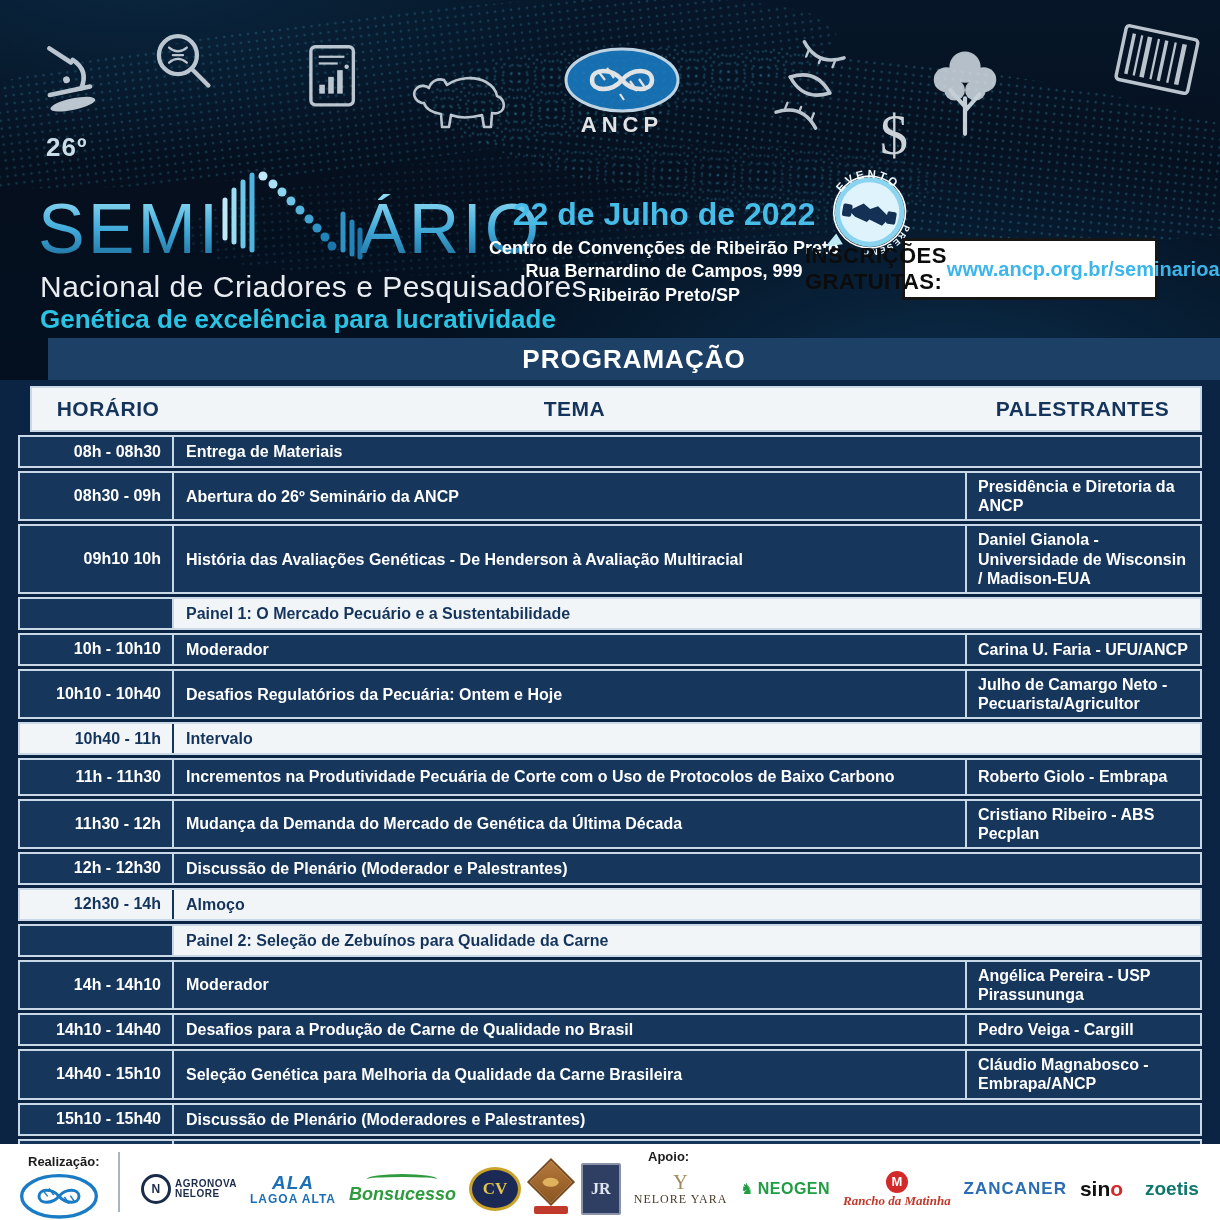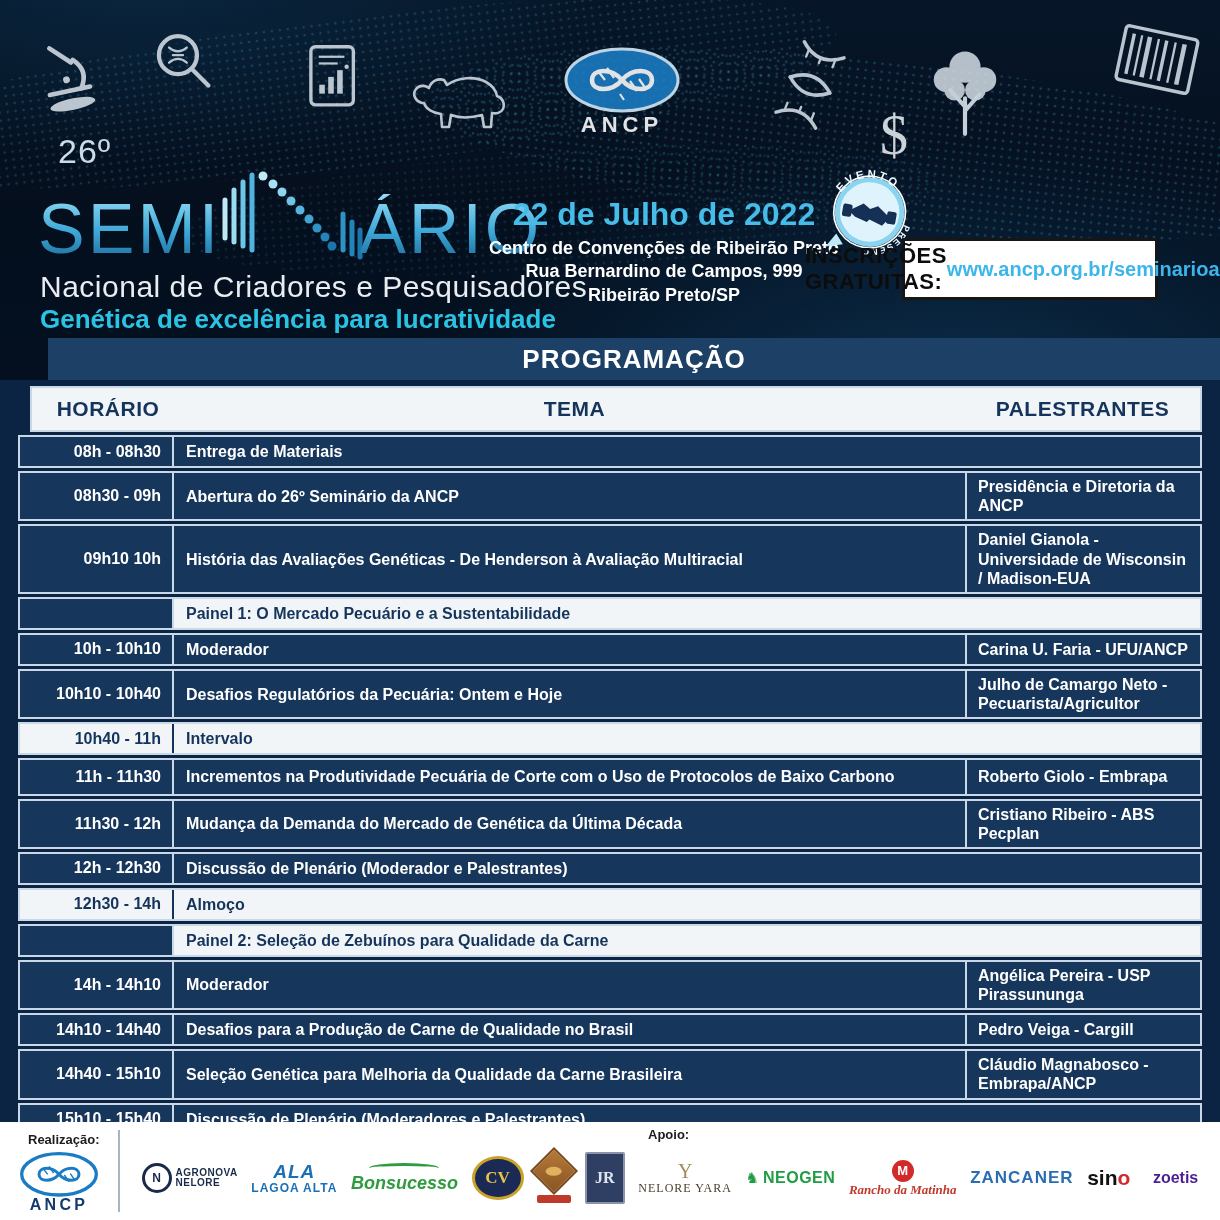--- a/index.html
+++ b/index.html
@@ -22,22 +22,22 @@
     position:absolute;border-radius:50%;
     background-image:radial-gradient(circle, rgba(74,196,232,.55) 1.1px, transparent 1.7px);
     background-size:8px 8px;pointer-events:none;
   }
   .wave.w1{left:-140px;top:18px;width:980px;height:150px;transform:rotate(-7deg);opacity:.38;}
   .wave.w2{left:430px;top:60px;width:900px;height:170px;transform:rotate(6deg);opacity:.45;}
   .wave.w3{left:180px;top:150px;width:760px;height:120px;transform:rotate(-4deg);opacity:.25;}
   .hicon{position:absolute;opacity:.88;}
 
   .edition{
-    position:absolute;left:58px;top:132px;
-    font-size:34px;color:#c9dde9;letter-spacing:1px;
+    position:absolute;left:46px;top:132px;
+    font-size:26px;color:#c9dde9;letter-spacing:1px;font-weight:bold;
   }
   .title-line{
     position:absolute;left:38px;top:158px;display:flex;align-items:flex-end;height:112px;
   }
   .title-part{
     font-size:70px;letter-spacing:3px;line-height:1;
     background:linear-gradient(180deg,#93dcf4 0%,#3fa9d8 48%,#135d8c 100%);
     -webkit-background-clip:text;background-clip:text;color:transparent;
     padding-bottom:6px;
   }
@@ -100,21 +100,21 @@
   .srow.r-light{background:#f2f5f8;}
   .srow.r-light .c-time{color:#14345c;}
   .srow.r-light .c-tema{color:#14345c;border-left-color:#14345c;}
   .srow.r-panel{background:#f2f5f8;}
   .srow.r-panel .c-time{background:#16365c;}
   .srow.r-panel .c-tema{color:#14345c;}
   .srow.r-tall .c-tema{padding-top:7px;padding-bottom:7px;}
 
   
   .footer{
-    position:absolute;left:0;bottom:0;width:1220px;height:98px;background:#ffffff;
+    position:absolute;left:0;bottom:0;width:1220px;height:76px;background:#ffffff;
     display:flex;align-items:stretch;
   }
   .realizacao{width:118px;flex:none;padding-top:10px;box-sizing:border-box;}
   .realizacao .rlabel{font-size:13px;font-weight:bold;color:#1c1c1c;padding-left:28px;}
   .realizacao .rlogo{display:block;margin:2px auto 0;}
   .fdivider{width:2px;background:#a8b4c0;margin:8px 0;flex:none;}
   .sponsor-strip{flex:1;position:relative;display:flex;align-items:center;justify-content:space-evenly;padding:14px 8px 0;}
   .apoio-label{position:absolute;top:5px;left:48%;font-size:13px;font-weight:bold;color:#1c1c1c;}
   .sp{display:flex;flex-direction:column;align-items:center;justify-content:center;text-align:center;line-height:1.05;}
   .sp-row{display:flex;align-items:center;gap:4px;}
@@ -138,21 +138,21 @@
   .yara-y{font-family:"Liberation Serif",serif;font-size:20px;color:#a08a5c;}
   .yara-txt{font-family:"Liberation Serif",serif;font-size:12px;letter-spacing:1px;color:#4a3c2a;}
   .neogen{font-size:16px;font-weight:bold;color:#1f9d43;letter-spacing:.5px;}
   .neogen-glyph{font-size:15px;color:#1f9d43;}
   .rancho-m{width:22px;height:22px;background:#d22a2a;border-radius:50%;color:#fff;
     display:flex;align-items:center;justify-content:center;font-size:13px;font-weight:bold;margin:0 auto 1px;}
   .rancho-txt{font-style:italic;font-weight:bold;font-size:13px;color:#c0392b;font-family:"Liberation Serif",serif;}
   .zanc{font-size:17px;font-weight:bold;color:#2a6db5;letter-spacing:1px;}
   .sino{font-size:21px;font-weight:bold;color:#111;}
   .sino .o{color:#d22a2a;}
-  .zoetis{font-size:16px;font-weight:bold;color:#4c1d95;margin-left:9px;}
+  .zoetis{font-size:19px;font-weight:bold;color:#0f766e;margin-left:9px;}
 </style>
 </head>
 <body>
 
 <div class="poster">
 
   <div class="hero">
     <div class="wave w1"></div>
     <div class="wave w2"></div>
     <div class="wave w3"></div>

